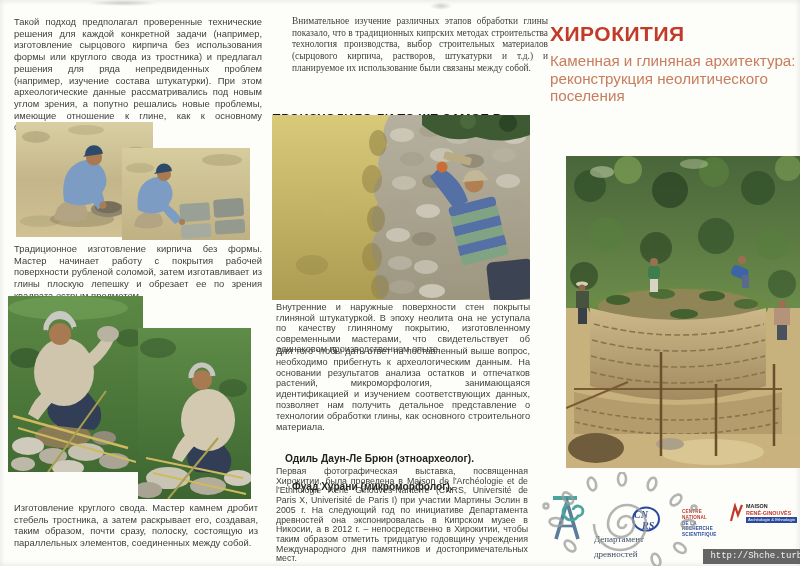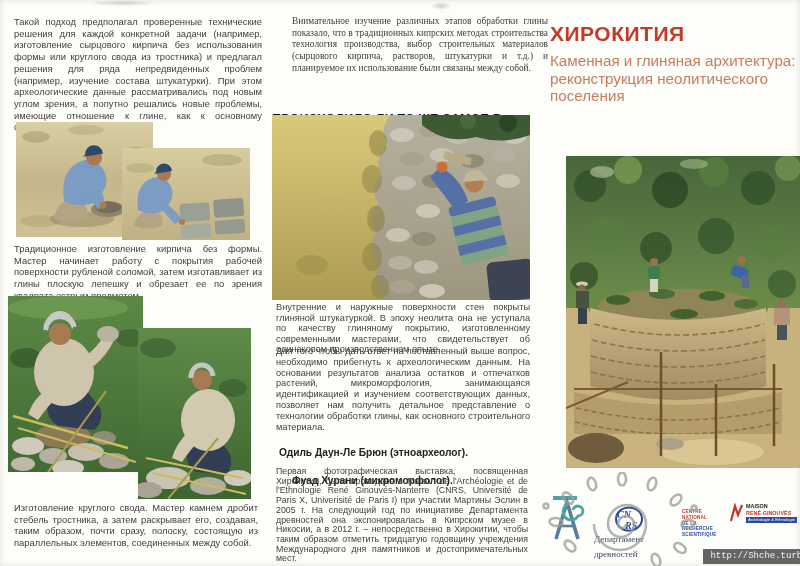--- a/index.html
+++ b/index.html
@@ -216,21 +216,21 @@
       <path d="M192 64 a11 10 0 0 1 21 -3 l4 4 -27 2z" fill="#c4b797"></path>
     </svg>
   </div>
 
   <p class="abs jt" style="left:276px;top:302px;width:254px;line-height:10.5px;font-size:9.2px;">Внутренние и наружные поверхности стен покрыты глиняной штукатуркой. В эпоху неолита она не уступала по качеству глиняному покрытию, изготовленному современными мастерами, что свидетельствует об одинаковом производственном опыте.</p>
 
   <p class="abs jt" style="left:276px;top:346px;width:254px;line-height:10.8px;font-size:9.2px;">Для того чтобы дать ответ на поставленный выше вопрос, необходимо прибегнуть к археологическим данным. На основании результатов анализа остатков и отпечатков растений, микроморфология, занимающаяся идентификацией и изучением соответствующих данных, позволяет нам получить детальное представление о технологии обработки глины, как основного строительного материала.</p>
 
 
   <div class="abs" style="left:276px;top:444px;width:254px;">
-    <p class="authors" style="margin:3px;">Одиль Даун-Ле Брюн (этноархеолог).</p>
+    <p class="authors" style="margin:9px;">Одиль Даун-Ле Брюн (этноархеолог).</p>
     <p class="authors" style="margin:16px;">Фуад Хурани (микроморфолог).</p>
   </div>
 
   <p class="abs jt" style="left:276px;top:467px;width:252px;font-size:8.8px;line-height:9.7px;">Первая фотографическая выставка, посвященная Хирокитии, была проведена в Maison de l'Archéologie et de l'Ethnologie René Ginouvés-Nanterre (CNRS, Université de Paris X, Univerisité de Paris I) при участии Мартины Эслин в 2005 г. На следующий год по инициативе Департамента древностей она экспонировалась в Кипрском музее в Никосии, а в 2012 г. – непосредственно в Хирокитии, чтобы таким образом отметить тридцатую годовщину учреждения Международного дня памятников и достопримечательных мест.</p>
 
   <h1 class="abs title" style="left:550px;top:22px;margin:0;">ХИРОКИТИЯ</h1>
 
   <p class="abs subtitle" style="left:550px;top:52px;width:246px;">Каменная и глиняная архитектура: реконструкция неолитического поселения</p>
 
   <div class="photo" style="left:566px;top:156px;width:234px;height:312px;z-index:1;">
@@ -308,21 +308,21 @@
       <path d="M9 32 h15" stroke="#5b7d99" stroke-width="2.6"></path>
       <path d="M22 16 a5 5 0 1 1 5 6 a8 8 0 1 1 -8 -12" stroke="#49a59e" stroke-width="2.8" fill="none"></path>
     </svg>
   </div>
   <div class="abs dept-text" style="left:594px;top:492px;width:70px;">
     <div>Департамент</div>
     <div>древностей</div>
     <div>Брюн</div>
   </div>
 
-  <div class="abs" style="left:614px;top:506px;width:30px;height:27px;">
+  <div class="abs" style="left:631px;top:506px;width:30px;height:27px;">
     <svg viewBox="0 0 30 27" width="30" height="27">
       <ellipse cx="15" cy="13" rx="13" ry="11.5" fill="none" stroke="#2a4a9e" stroke-width="2"></ellipse>
       <text x="3" y="12" font-family="Liberation Serif, serif" font-style="italic" font-weight="bold" font-size="10" fill="#2a4a9e">CN</text>
       <text x="11" y="23" font-family="Liberation Serif, serif" font-style="italic" font-weight="bold" font-size="10" fill="#2a4a9e">RS</text>
     </svg>
   </div>
   <div class="abs cnrs-text" style="left:682px;top:509px;width:44px;">
     <div class="l1">CENTRE NATIONAL</div>
     <div>DE LA RECHERCHE</div>
     <div>SCIENTIFIQUE</div>

